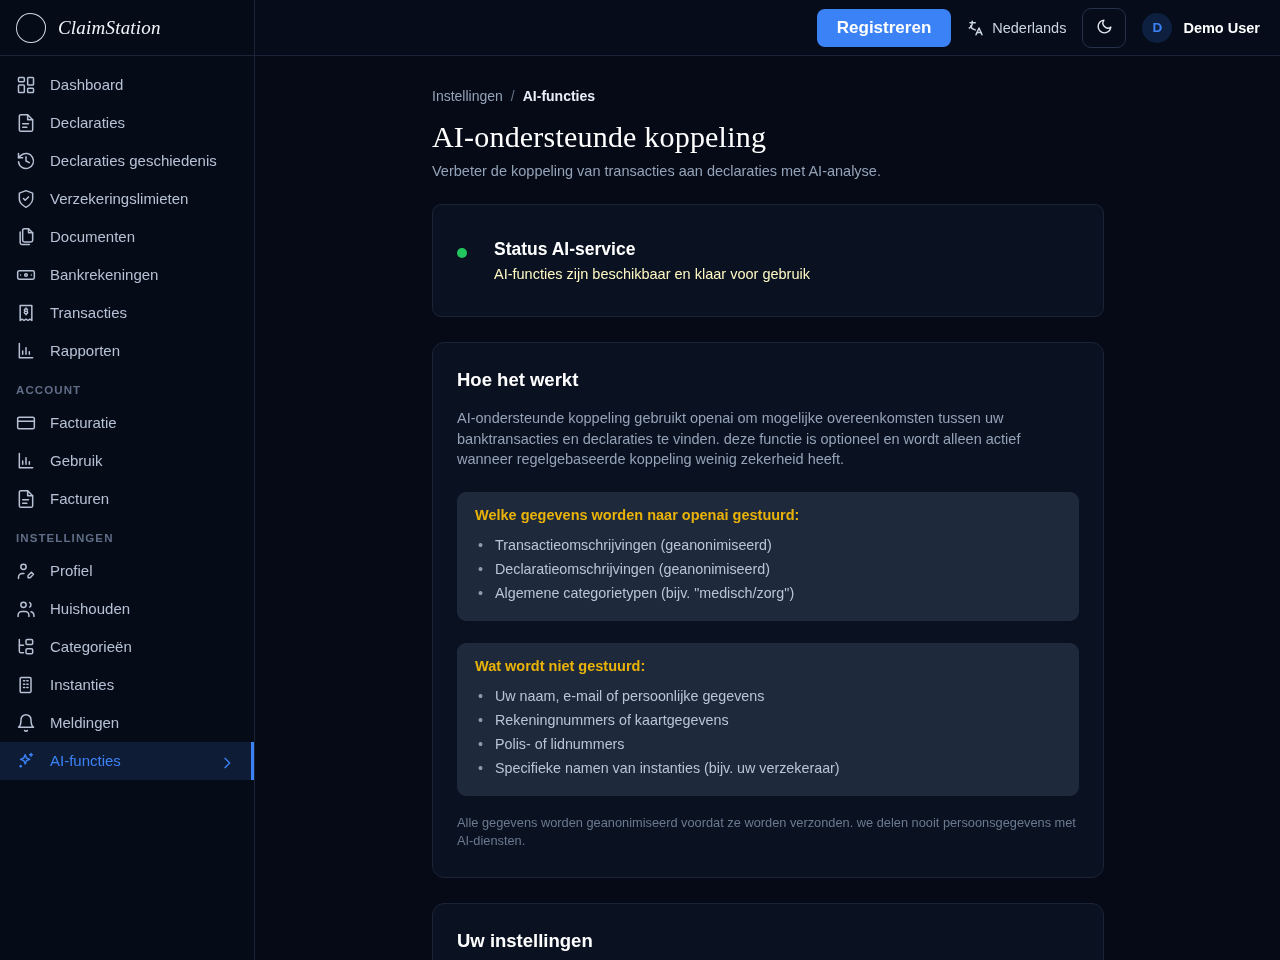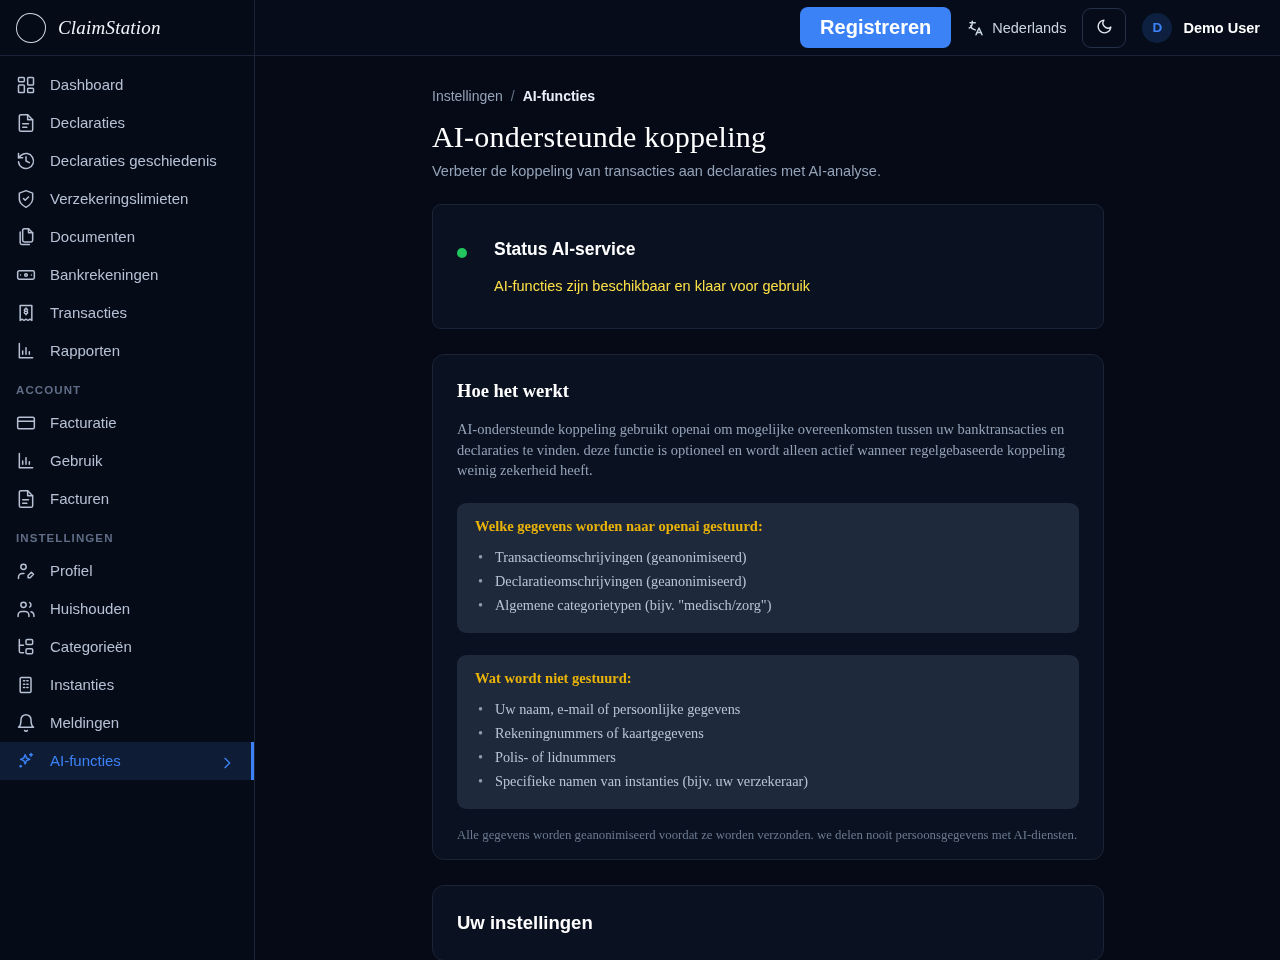--- a/index.html
+++ b/index.html
@@ -37,21 +37,21 @@
     color: #f2f5fa; letter-spacing: .2px;
   }
   .topbar-right {
     flex: 1; height: 100%;
     display: flex; align-items: center; justify-content: flex-end;
     gap: 16px; padding-right: 20px;
   }
   .btn-register {
     background: #3b82f6; color: #fff;
     border: none; border-radius: 8px;
-    font-size: 20px; font-weight: 600;
+    font-size: 17px; font-weight: 600;
     padding: 9px 20px; cursor: pointer;
     font-family: "Liberation Sans", sans-serif;
     margin-left: 40px;
   }
   .lang {
     display: flex; align-items: center; gap: 7px;
     color: #cbd5e1; font-size: 14.5px; cursor: pointer;
   }
   .lang svg { display: block; }
   .theme-btn {
@@ -133,23 +133,23 @@
     border-radius: 12px;
     margin-top: 25px;
   }
 
   .status-card { padding: 34px 24px; display: flex; gap: 27px; align-items: flex-start; border-radius: 9px; }
   .dot {
     width: 10px; height: 10px; border-radius: 50%;
     background: #22c55e; margin-top: 9px; flex: 0 0 10px;
   }
   .status-title { color: #fff; font-size: 17.5px; font-weight: 700; }
-  .status-desc { color: #fde047; font-size: 14.5px; margin-top: 18px; }
-
-  .info-card { padding: 26px 24px 14px 24px; font-family: Liberation Serif, serif; }
+  .status-desc { color: #fef9c3; font-size: 14.5px; margin-top: 6px; }
+
+  .info-card { padding: 26px 24px 28px 24px; }
   .card-h { color: #fff; font-size: 18.5px; font-weight: 700; }
   .card-p {
     color: #94a3b8; font-size: 14.5px; line-height: 1.42;
     margin-top: 17px;
   }
 
   .box {
     background: #1e293b;
     border-radius: 9px;
     padding: 15px 18px 16px 18px;

